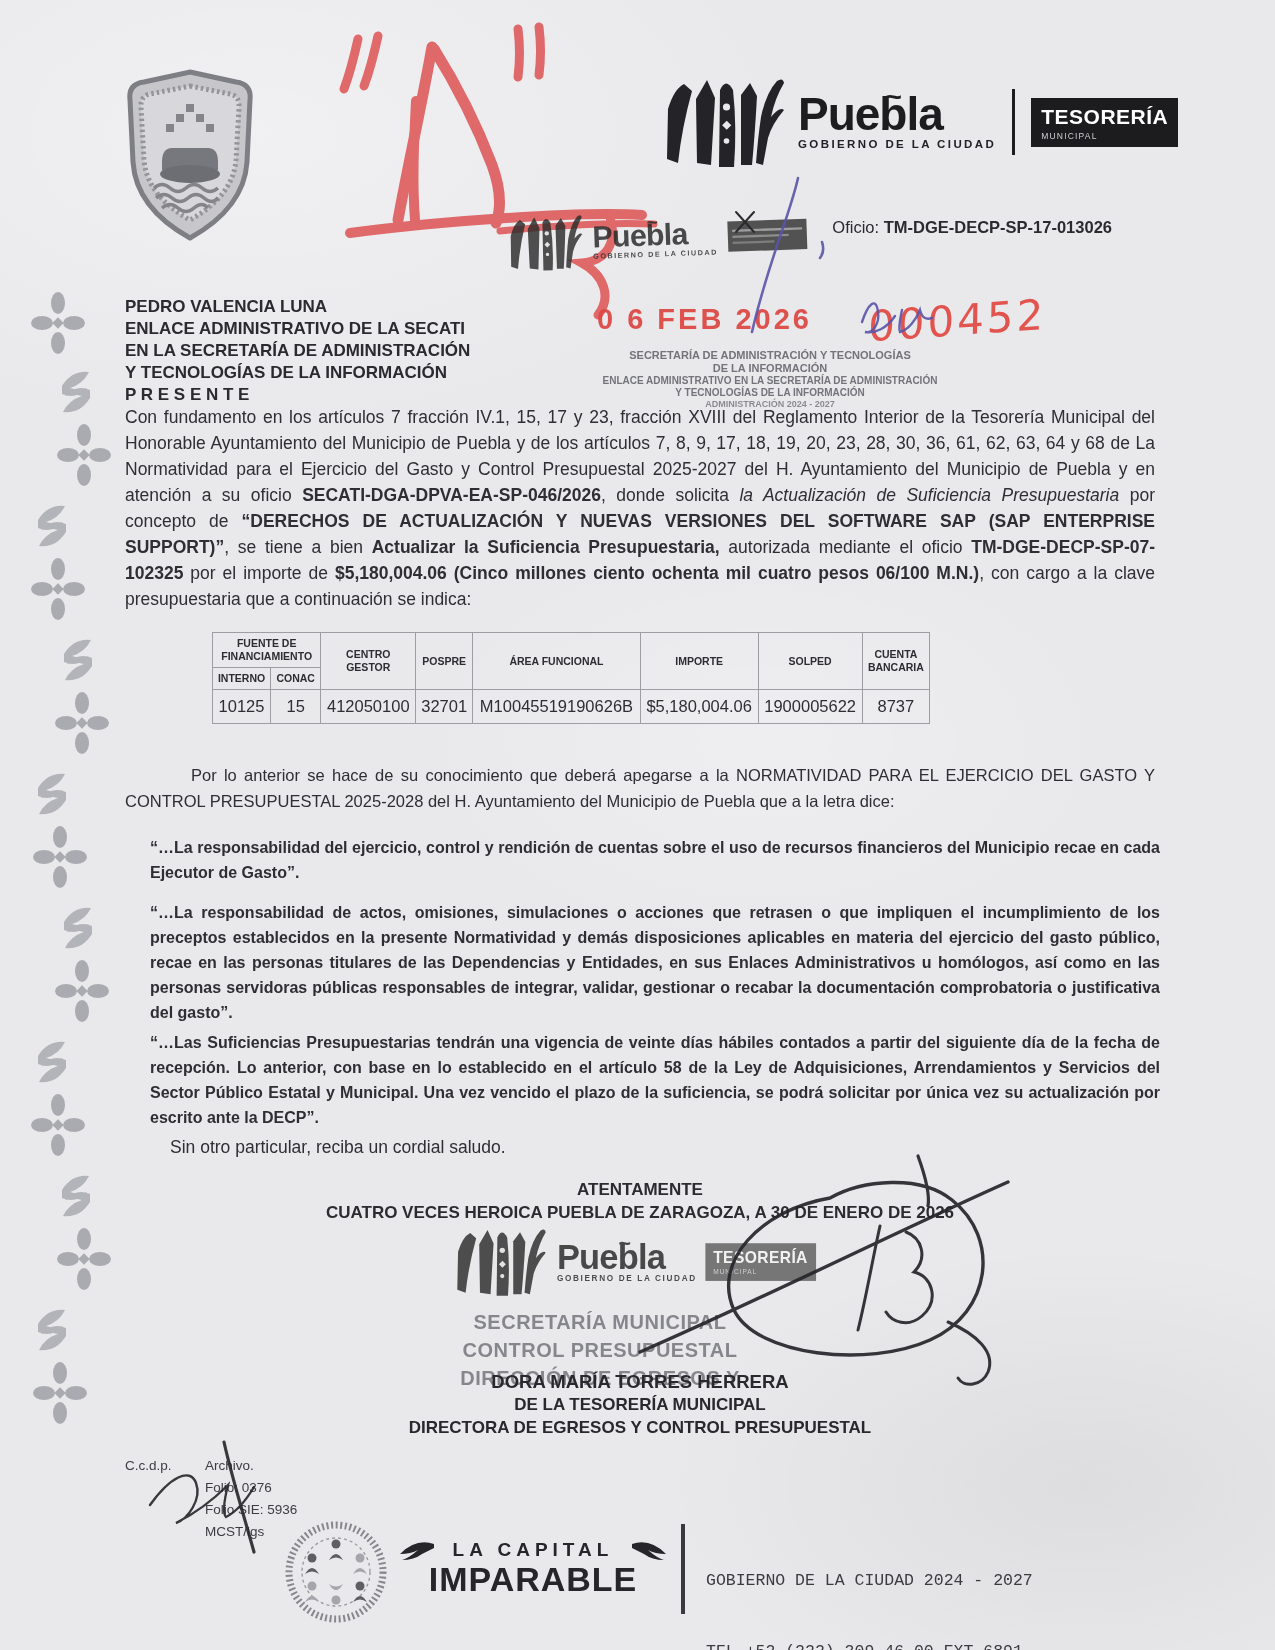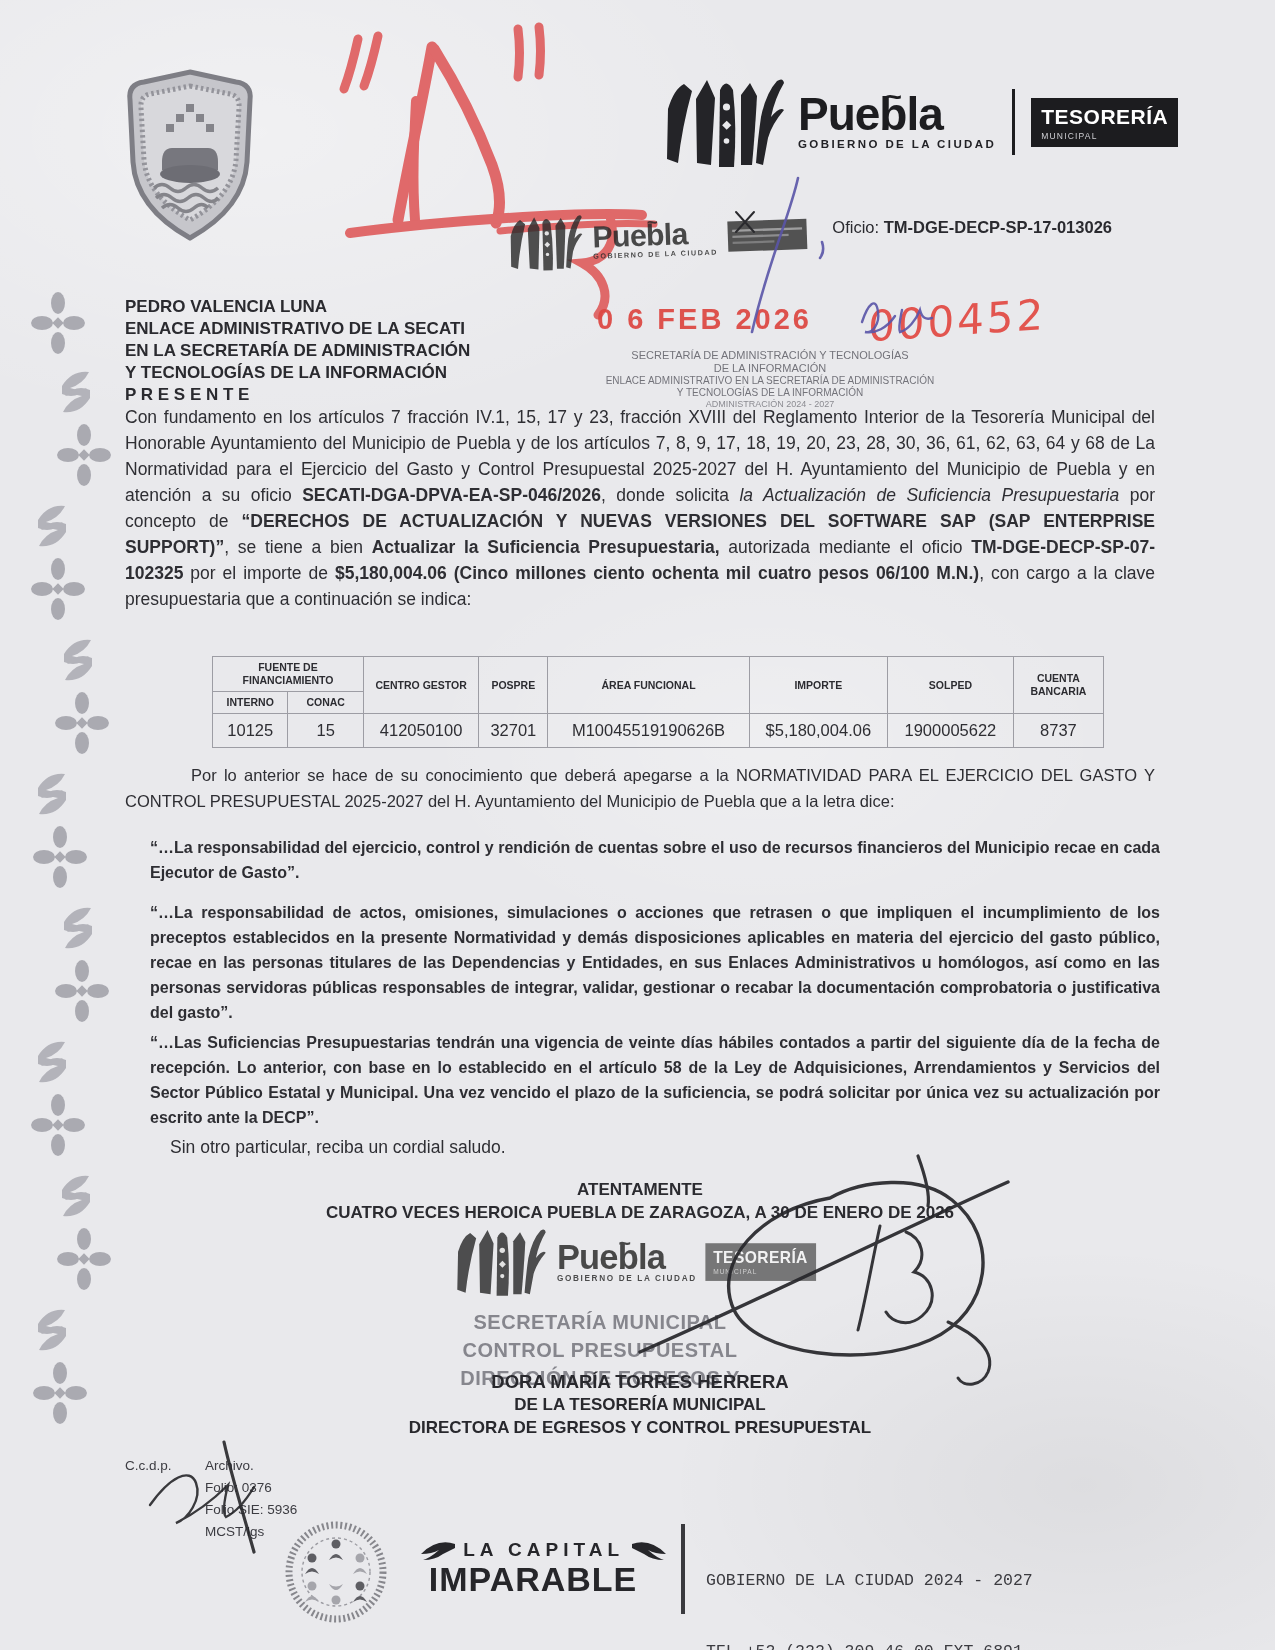--- a/index.html
+++ b/index.html
@@ -23,30 +23,30 @@
   .brand-divider{background:#1d1d20;}
   .unitbox{background:#1c1c1f;color:#fff;padding:7px 10px 6px 10px;}
   .unitbox .u1{font-weight:700;letter-spacing:.5px;}
   .unitbox .u2{color:#cfcfd4;letter-spacing:1.2px;margin-top:2px;}
   
   .recipient{font-weight:700;font-size:17px;line-height:22px;color:#2a2a2f;}
   .motto{font-weight:700;font-size:16.5px;color:#252529;}
   .refline{font-size:16.5px;line-height:23.5px;color:#2a2a2f;}
   .bodytext{font-size:17.5px;line-height:26px;text-align:justify;color:#2e2e33;}
   .quote{font-size:16px;line-height:25px;font-weight:700;text-align:justify;color:#2e2e33;}
-  .stamp-gray{color:#63636b;font-weight:400;text-align:center;opacity:.88;}
+  .stamp-gray{color:#63636b;font-weight:700;text-align:center;opacity:.88;}
   .datestamp{font-weight:700;font-size:29px;letter-spacing:3px;color:#dd4742;opacity:.93;}
   .folio-hand{font-family:"DejaVu Sans",sans-serif;font-size:42px;letter-spacing:3px;color:#e2453f;transform:rotate(-4deg) skewX(-5deg);opacity:.9;}
   .sig-stamp-lines{color:#75757d;font-weight:700;font-size:20px;line-height:28px;letter-spacing:.5px;text-align:center;opacity:.85;}
   .name-block{font-weight:700;text-align:center;color:#28282d;line-height:23px;}
   .ccdp{font-size:13.5px;line-height:22px;color:#3c3c42;}
   .contact{font-family:"Liberation Mono",monospace;font-size:16.5px;line-height:23.5px;color:#3b3b40;white-space:pre;}
   .gray-stamp-wrap{filter:grayscale(1) contrast(.92);opacity:.82;}
   .ink{pointer-events:none;z-index:50;}
-  table.clave{border-collapse:collapse;width:892px;margin-top:24px;}
+  table.clave{border-collapse:collapse;width:718px;}
   table.clave th,table.clave td{border:1.2px solid #9d9da4;text-align:center;vertical-align:middle;}
   table.clave th{font-size:10.5px;line-height:1.25;padding:4px 3px;color:#2c2c31;}
   table.clave td{font-size:16.5px;padding:7px 4px;color:#2e2e33;}
 </style>
 </head>
 <body>
 
 <div class="page">
 
   <svg width="0" height="0" style="position:absolute">
@@ -221,21 +221,21 @@
         <td>32701</td>
         <td>M10045519190626B</td>
         <td>$5,180,004.06</td>
         <td>1900005622</td>
         <td>8737</td>
       </tr>
     </tbody>
       </table>
   </div>
 
-  <div class="bodytext abs" style="left:125px;top:762px;width:1030px;font-size:16.5px;text-indent:66px;">Por lo anterior se hace de su conocimiento que deberá apegarse a la NORMATIVIDAD PARA EL EJERCICIO DEL GASTO Y CONTROL PRESUPUESTAL 2025-2027 del H. Ayuntamiento del Municipio de Puebla que a la letra dice:</div>
+  <div class="bodytext abs" style="left:125px;top:762px;width:1030px;font-size:16.5px;text-indent:66px;">Por lo anterior se hace de su conocimiento que deberá apegarse a la NORMATIVIDAD PARA EL EJERCICIO DEL GASTO Y CONTROL PRESUPUESTAL 2025-2028 del H. Ayuntamiento del Municipio de Puebla que a la letra dice:</div>
 
   <div class="quote abs" style="left:150px;top:835px;width:1010px;">“…La responsabilidad del ejercicio, control y rendición de cuentas sobre el uso de recursos financieros del Municipio recae en cada Ejecutor de Gasto”.</div>
   <div class="quote abs" style="left:150px;top:900px;width:1010px;">“…La responsabilidad de actos, omisiones, simulaciones o acciones que retrasen o que impliquen el incumplimiento de los preceptos establecidos en la presente Normatividad y demás disposiciones aplicables en materia del ejercicio del gasto público, recae en las personas titulares de las Dependencias y Entidades, en sus Enlaces Administrativos u homólogos, así como en las personas servidoras públicas responsables de integrar, validar, gestionar o recabar la documentación comprobatoria o justificativa del gasto”.</div>
   <div class="quote abs" style="left:150px;top:1030px;width:1010px;">“…Las Suficiencias Presupuestarias tendrán una vigencia de veinte días hábiles contados a partir del siguiente día de la fecha de recepción. Lo anterior, con base en lo establecido en el artículo 58 de la Ley de Adquisiciones, Arrendamientos y Servicios del Sector Público Estatal y Municipal. Una vez vencido el plazo de la suficiencia, se podrá solicitar por única vez su actualización por escrito ante la DECP”.</div>
 
   <div class="bodytext abs" style="left:170px;top:1134px;width:900px;text-align:left;">Sin otro particular, reciba un cordial saludo.</div>
 
   <div class="abs center b" style="left:125px;top:1180px;width:1030px;font-size:17px;">ATENTAMENTE</div>
   <div class="abs center b" style="left:125px;top:1203px;width:1030px;font-size:17px;">CUATRO VECES HEROICA PUEBLA DE ZARAGOZA, A 30 DE ENERO DE 2026</div>
 
@@ -302,21 +302,21 @@
           <path d="M-7,16 Q0,4 7,16 Q0,11 -7,16Z" fill="#9a9aa0"></path>
         </g>
       <g transform="translate(32,42)">
           <circle r="4.5" fill="#46464c"></circle>
           <path d="M-7,16 Q0,4 7,16 Q0,11 -7,16Z" fill="#46464c"></path>
         </g>
     </g>
   </svg>
 
   <div class="abs" style="left:398px;top:1538px;width:270px;text-align:center;color:#26262a;">
-    <div style="display:flex;align-items:center;justify-content:flex-end;gap:6px;">
+    <div style="display:flex;align-items:center;justify-content:space-between;gap:6px;">
       <svg width="38" height="24" viewBox="0 0 38 24">
         <path d="M36,6 Q18,0 2,16 Q13,16 20,12 Q11,20 4,22 Q16,22 24,16 L36,10 Z" fill="#26262a"></path>
       </svg>
       <span class="b" style="font-size:19px;letter-spacing:5px;">LA CAPITAL</span>
       <svg width="38" height="24" viewBox="0 0 38 24">
         <path d="M2,6 Q20,0 36,16 Q25,16 18,12 Q27,20 34,22 Q22,22 14,16 L2,10 Z" fill="#26262a"></path>
       </svg>
     </div>
     <div style="font-size:34px;font-weight:700;letter-spacing:1px;margin-top:-2px;">IMPARABLE</div>
   </div>

